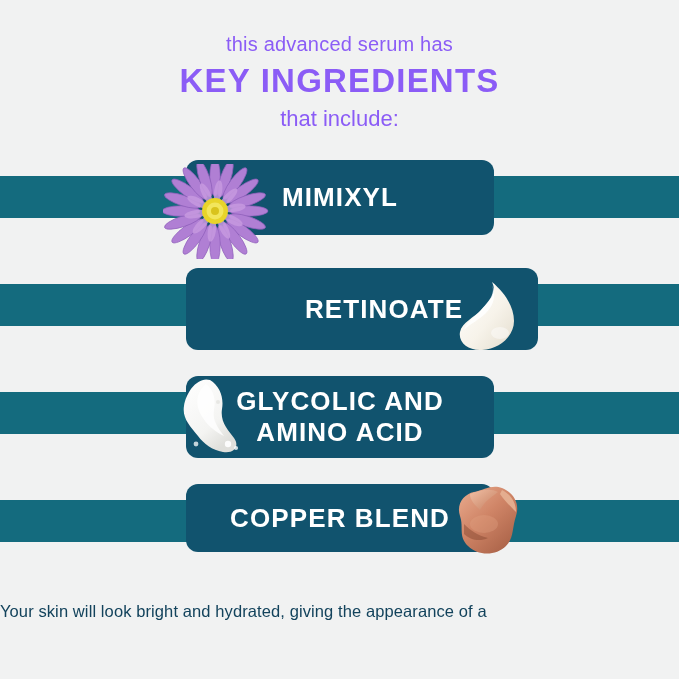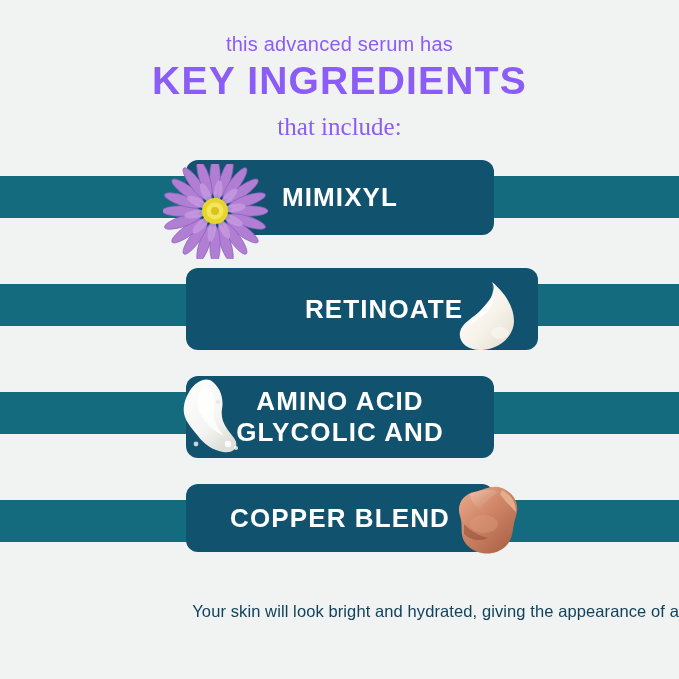--- a/index.html
+++ b/index.html
@@ -41,31 +41,30 @@
     width: 679px;
     text-align: center;
     color: #8b5cf6;
   }
   .headline .line-a {
     font-size: 20px;
     letter-spacing: 0.2px;
     line-height: 28px;
   }
   .headline .line-b {
-    font-size: 39px;
+    font-size: 33px;
     font-weight: bold;
     letter-spacing: 1.2px;
     line-height: 42px;
     margin-top: 2px;
   }
   .headline .line-c {
-    font-size: 25px;
+    font-size: 22px;
     line-height: 28px;
-    margin-top: 11px;
-    font-family: Liberation Serif, serif;
+    margin-top: 3px;
   }
 
   
   .card {
     position: absolute;
     background: #11536e;
     border-radius: 12px;
     color: #ffffff;
     display: flex;
     align-items: center;
@@ -92,21 +91,21 @@
   .art-cream  { left: 448px; top: 278px;  width: 75px;  height: 78px; }
   .art-foam   { left: 176px; top: 378px;  width: 86px;  height: 82px; }
   .art-copper { left: 440px; top: 480px;  width: 92px;  height: 86px; }
 
   
   .footer {
     position: absolute;
     top: 598px;
     left: 0;
     width: 679px;
-    text-align: right;
+    text-align: left;
     color: #13435c;
     font-size: 16.5px;
     line-height: 27px;
     letter-spacing: 0.1px;
   }
 </style>
 </head>
 <body>
 
 <div id="stage">
@@ -184,22 +183,22 @@
         </linearGradient>
       </defs>
       <path d="M44 4 C50 16 40 24 34 31 C26 40 14 44 12 54 C10 65 21 73 34 72 C52 71 66 58 66 43 C66 28 56 14 44 4 Z" fill="url(#creamGrad)"></path>
       <path d="M44 6 C48 17 39 25 33 32 C27 39 18 44 16 52 C22 46 31 42 38 35 C45 28 49 18 44 6 Z" fill="#ffffff" opacity="0.85"></path>
       <ellipse cx="52" cy="55" rx="9" ry="6" fill="#ffffff" opacity="0.45"></ellipse>
     </svg>
   </div>
 
   <div class="card card-3">
     <div class="card-label">
+      <div>GLYCOLIC AND</div>
       <div>AMINO ACID</div>
-      <div>GLYCOLIC AND</div>
     </div>
   </div>
   <div class="art art-foam">
     <svg width="86" height="82" viewBox="0 0 86 82" xmlns="http://www.w3.org/2000/svg">
       <defs>
         <linearGradient id="foamGrad" x1="0" y1="0" x2="0.6" y2="1">
           <stop offset="0%" stop-color="#ffffff"></stop>
           <stop offset="70%" stop-color="#f4f4f2"></stop>
           <stop offset="100%" stop-color="#dfdfdb"></stop>
         </linearGradient>

